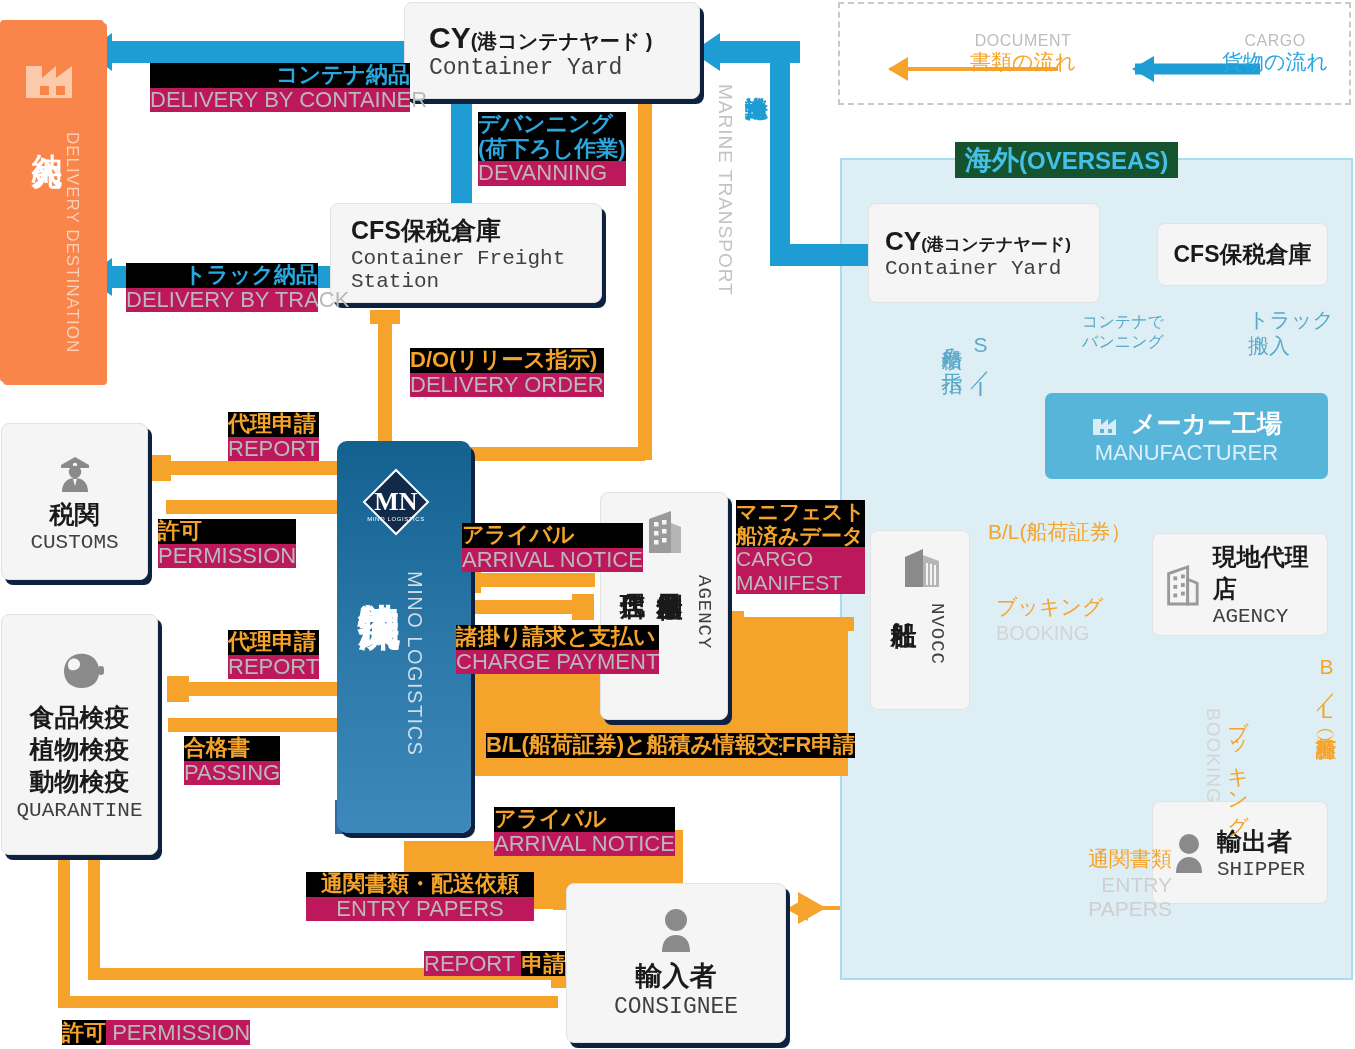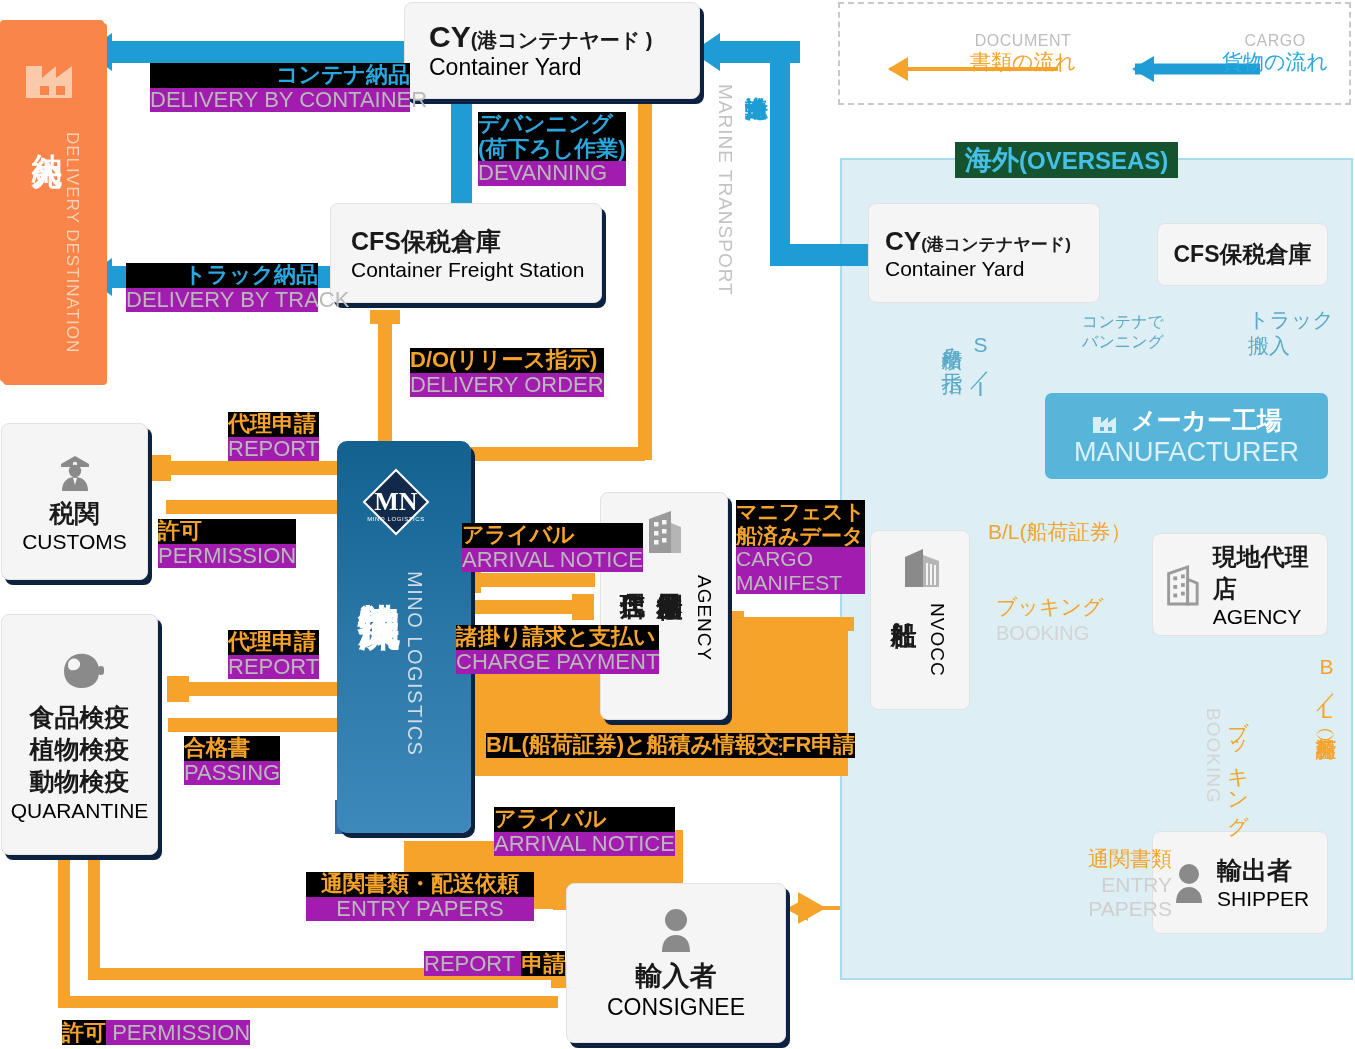--- a/index.html
+++ b/index.html
@@ -11,31 +11,31 @@
   .abs{position:absolute;}
 
   
   .card{
     position:absolute;background:#f5f5f5;border:1px solid #e2e2e2;border-radius:8px;
     box-sizing:border-box;display:flex;align-items:center;justify-content:center;
     box-shadow:4px 5px 0 0 #0d2240;
   }
   .card.noshadow{box-shadow:none;}
   .card .ja{color:#1a1a1a;font-weight:bold;}
-  .card .en{color:#000000;}
+  .card .en{color:#404040;font-family:Liberation Mono, monospace;}
 
   
   .orangeblock{position:absolute;background:#f5a32a;}
   .blueblock{position:absolute;background:#1d9dd4;}
   .navyblock{position:absolute;background:#2f6aa8;}
 
   
   .lbl{position:absolute;line-height:1.12;white-space:nowrap;}
   .lbl .j{color:#f5a32a;font-weight:bold;background:#000000;}
-  .lbl .e{color:#b9b9b9;background:#a21caf;}
+  .lbl .e{color:#b9b9b9;background:#be185d;}
   .lbl.blue .j{color:#29a8df;}
   .lbl .row{display:block;}
 
   
   .vert{writing-mode:vertical-rl;text-orientation:upright;}
   .vertrl{writing-mode:vertical-rl;}
 
   
   #legend{
     position:absolute;left:838px;top:2px;width:513px;height:103px;
@@ -318,21 +318,21 @@
 
   <div class="abs" style="left:1045px;top:393px;width:283px;height:86px;background:#58b5da;border-radius:7px;display:flex;flex-direction:column;align-items:center;justify-content:center;">
     <div style="display:flex;align-items:center;gap:10px;">
       <svg class="ico" width="30" height="26" viewBox="0 0 30 26">
         <path d="M2,25 L2,9 L10,9 L10,15 L17,9 L17,15 L25,9 L25,25 z" fill="#d8eef7"></path>
         <rect x="9" y="19" width="4" height="4" fill="#58b5da"></rect>
         <rect x="17" y="19" width="4" height="4" fill="#58b5da"></rect>
       </svg>
       <span style="font-size:25px;font-weight:bold;color:#ffffff;">メーカー工場</span>
     </div>
-    <div style="font-size:27px;color:#ddf0f8;">MANUFACTURER</div>
+    <div style="font-size:22px;color:#ddf0f8;">MANUFACTURER</div>
   </div>
 
   <div class="card noshadow" style="left:870px;top:530px;width:100px;height:180px;align-items:flex-start;justify-content:flex-start;">
     <svg class="ico abs" style="left:28px;top:14px;" width="46" height="44" viewBox="0 0 46 44">
       <path d="M6,42 L6,12 L24,4 L24,42 z" fill="#8a8a8a"></path>
       <path d="M24,42 L24,10 L40,16 L40,42 z" fill="#b5b5b5"></path>
       <line x1="28" y1="18" x2="28" y2="40" stroke="#f5f5f5" stroke-width="2"></line>
       <line x1="32" y1="19" x2="32" y2="40" stroke="#f5f5f5" stroke-width="2"></line>
       <line x1="36" y1="20" x2="36" y2="40" stroke="#f5f5f5" stroke-width="2"></line>
     </svg>
@@ -350,21 +350,21 @@
       <rect x="21" y="22" width="4" height="4" fill="#9a9a9a"></rect>
       <rect x="13" y="33" width="4" height="4" fill="#9a9a9a"></rect>
       <rect x="21" y="31" width="4" height="4" fill="#9a9a9a"></rect>
     </svg>
     <div style="display:flex;flex-direction:column;">
       <span class="ja" style="font-size:24px;">現地代理店</span>
       <span class="en" style="font-size:21px;">AGENCY</span>
     </div>
   </div>
 
-  <div class="card noshadow" style="left:1152px;top:831px;width:176px;height:103px;align-items:center;justify-content:flex-start;padding-left:18px;">
+  <div class="card noshadow" style="left:1152px;top:801px;width:176px;height:103px;align-items:center;justify-content:flex-start;padding-left:18px;">
     <svg class="ico" style="margin-right:10px;" width="36" height="42" viewBox="0 0 36 42">
       <circle cx="18" cy="12" r="10" fill="#8a8a8a"></circle>
       <path d="M5,41 C5,30 11,25 18,25 C25,25 31,30 31,41 z" fill="#8a8a8a"></path>
     </svg>
     <div style="display:flex;flex-direction:column;">
       <span class="ja" style="font-size:25px;">輸出者</span>
       <span class="en" style="font-size:21px;">SHIPPER</span>
     </div>
   </div>
 

